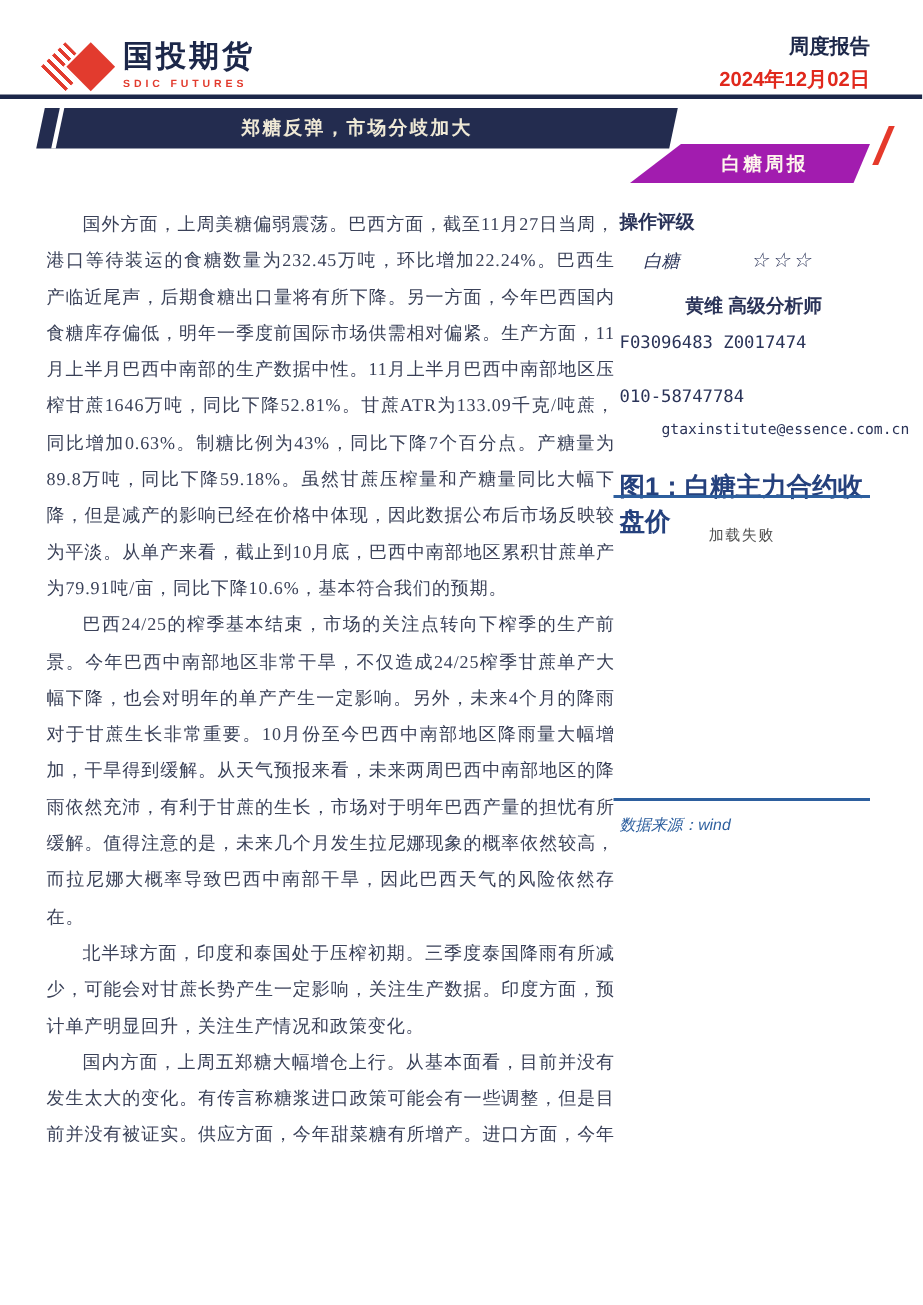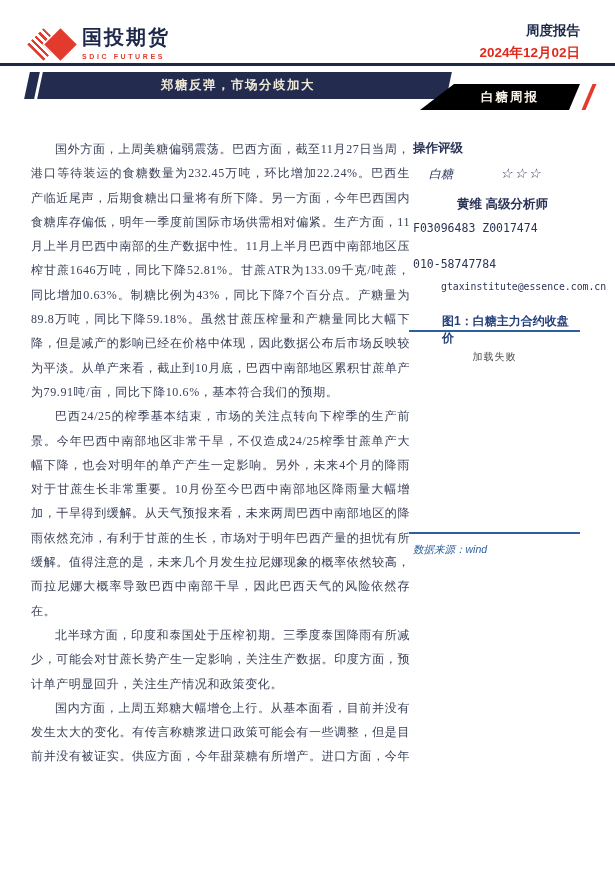--- a/index.html
+++ b/index.html
@@ -36,22 +36,22 @@
   }
   .title-banner .white-slash {
     position:absolute; left:10px; top:0; bottom:0; width:3px; background:#ffffff;
   }
   .title-banner .title-text {
     display:block; transform:skewX(12deg);
     text-align:center; line-height:27px;
     font-size:12.5px; font-weight:bold; letter-spacing:1.5px; color:#efe9d6;
   }
   .badge {
-    position:absolute; left:420px; top:84px; width:166px; height:26px;
-    background:#000000;
+    position:absolute; left:420px; top:96px; width:166px; height:26px;
+    background:#a21caf;
     clip-path:polygon(34px 0, 160px 0, 149px 26px, 0 26px);
   }
   .badge .badge-text {
     display:block; text-align:center; padding-left:14px; line-height:26px;
     font-size:12.5px; font-weight:bold; letter-spacing:2px; color:#fdf6ec;
   }
   .badge-slash {
     position:absolute; left:587px; top:84px; width:4px; height:26px;
     background:#e5392b; transform:skewX(-23deg);
   }
@@ -67,21 +67,21 @@
 
   
   .sidebar { position:absolute; left:413px; top:0; width:167px; color:#2a3358; }
   .rating-label { position:absolute; left:0; top:140px; font-size:12.5px; font-weight:bold; color:#2a3358; }
   .rating-row { position:absolute; left:16px; top:165px; width:100%; font-size:12px; color:#2a3358;font-style:italic; }
   .rating-stars { margin-left:44px; font-size:13.5px; letter-spacing:2px; color:#2a3358; }
   .analyst-name { position:absolute; left:0; top:196px; font-size:12.5px; font-weight:bold; color:#2a3358;margin-left:44px; }
   .analyst-ids  { position:absolute; left:0; top:221px; font-size:11.5px; font-family:"DejaVu Sans Mono", monospace; color:#2a3358; }
   .analyst-phone{ position:absolute; left:0; top:257px; font-size:11.5px; font-family:"DejaVu Sans Mono", monospace; color:#2a3358;text-align:center; }
   .analyst-email{ position:absolute; left:0; top:281px; font-size:9.8px; font-family:"DejaVu Sans Mono", monospace; color:#2a3358; text-decoration:none;margin-left:28px; }
-  .fig-caption { position:absolute; left:0; top:313px; font-size:12px; font-weight:bold; color:#25417d;margin-left:29px; }
+  .fig-caption { position:absolute; left:0; top:313px; font-size:17px; font-weight:bold; color:#25417d; }
   .fig-rule-top { position:absolute; left:-4px; top:330px; width:171px; height:2px; background:#2d5f9e; }
   .fig-placeholder {
     position:absolute; left:-4px; top:332px; width:171px; height:200px;
     text-align:center; padding-top:18px;
     font-size:10px; letter-spacing:1px; color:#515151;
   }
   .fig-rule-bottom { position:absolute; left:-4px; top:532px; width:171px; height:2px; background:#2d5f9e; }
   .fig-source { position:absolute; left:0; top:543px; font-size:10.5px; font-style:italic; color:#2d5f9e; }
 
   

